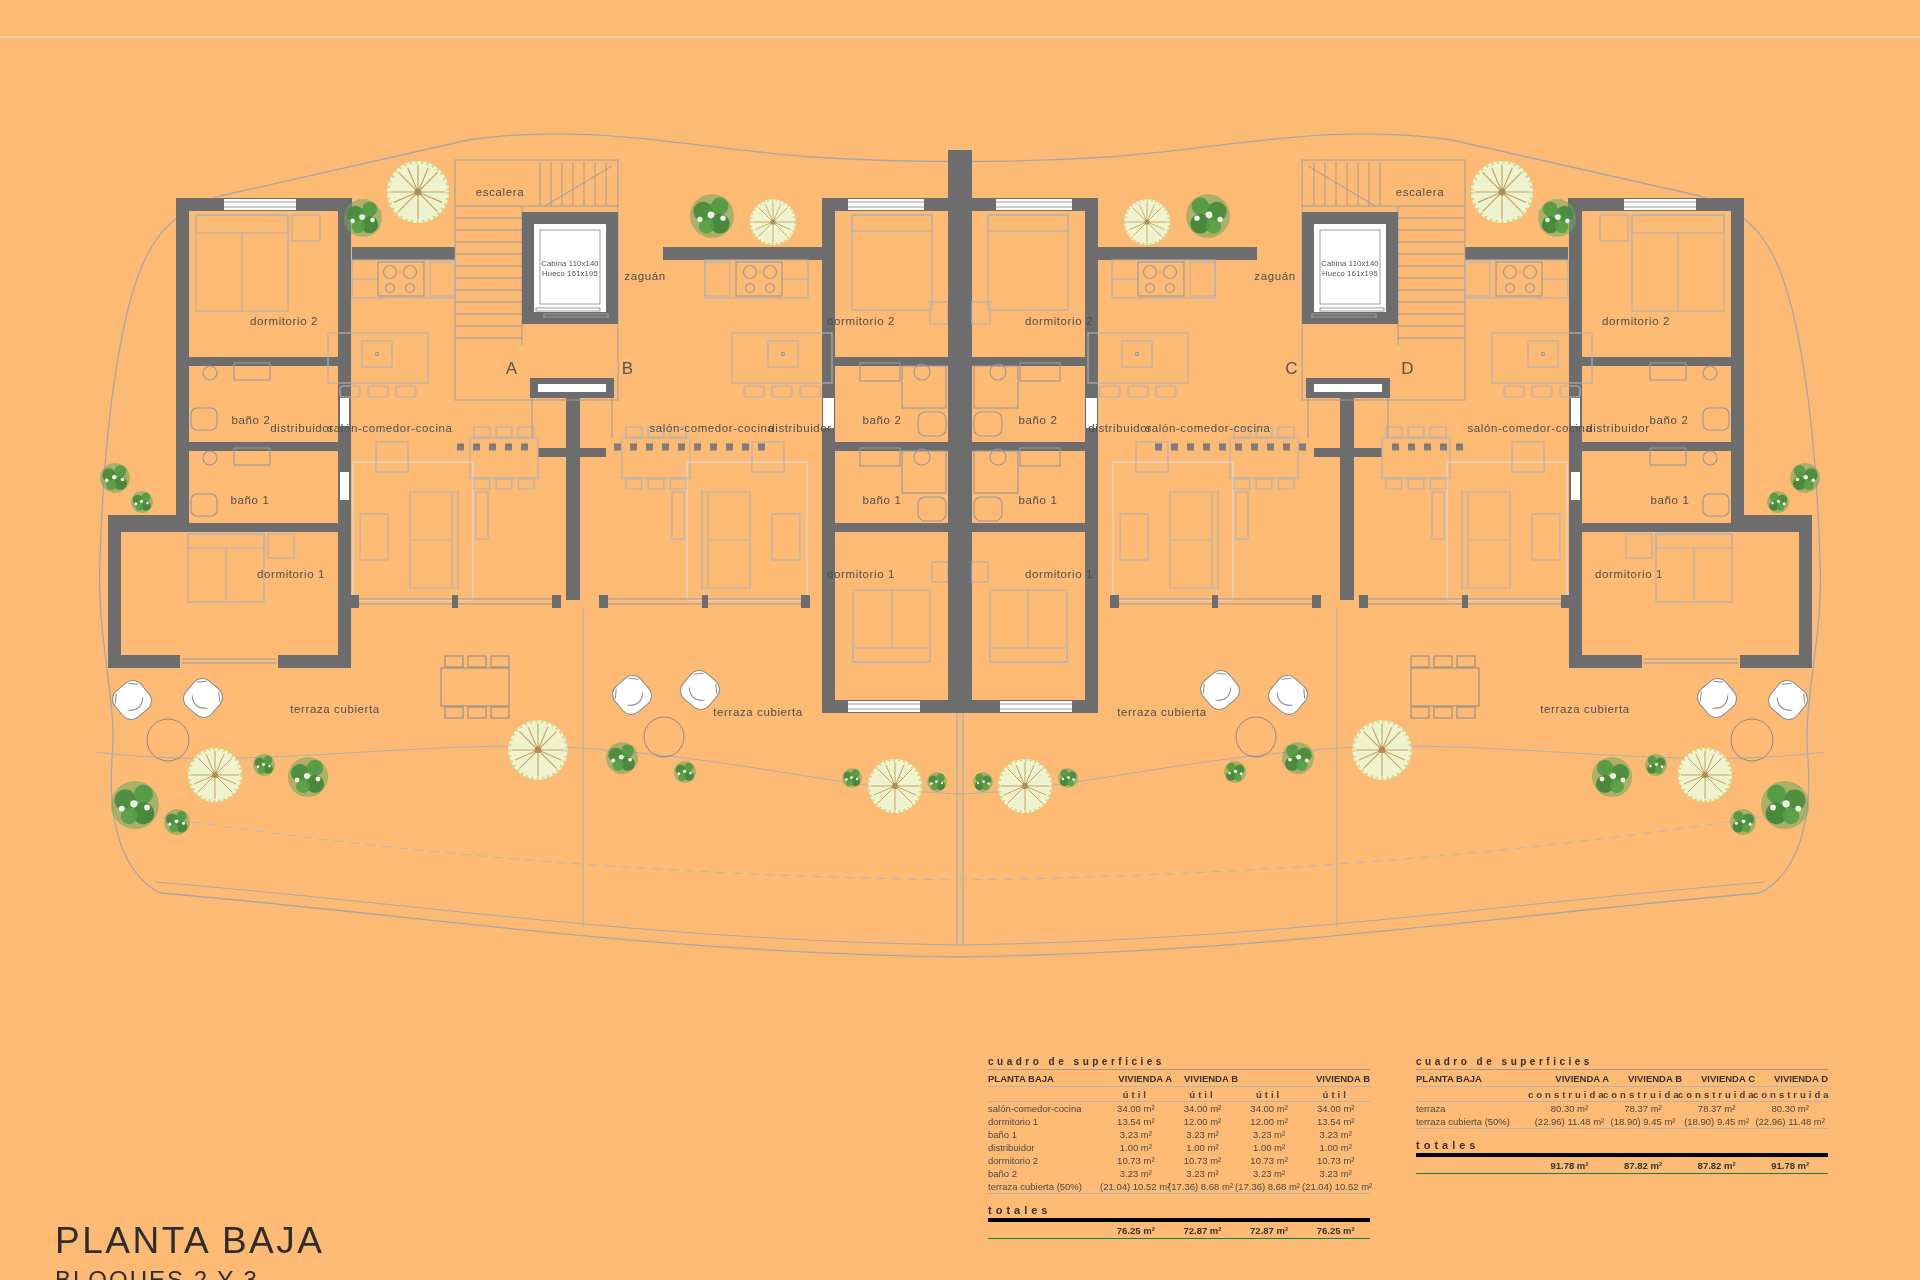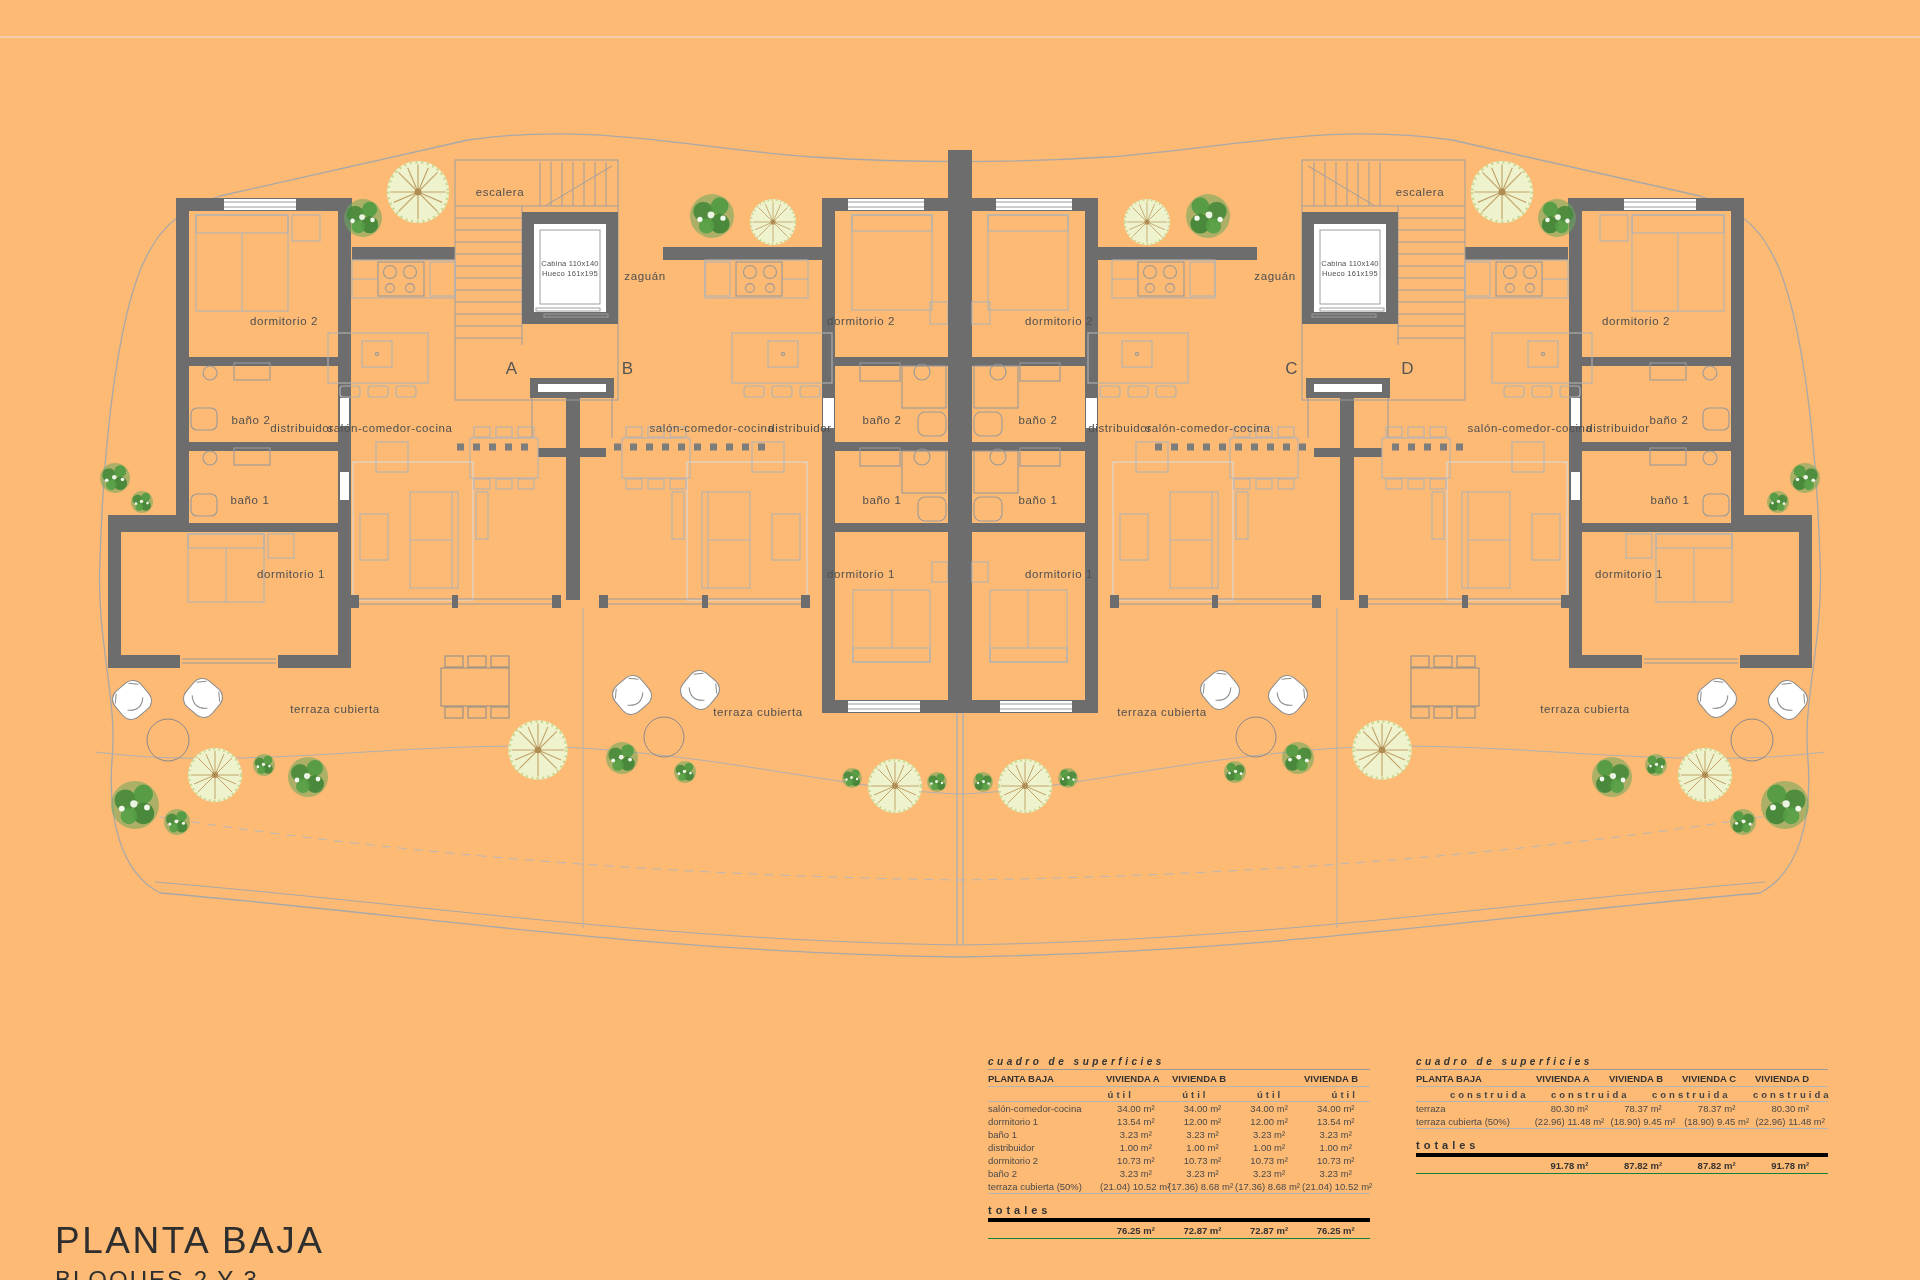--- a/index.html
+++ b/index.html
@@ -6,29 +6,29 @@
   #stage{position:relative;width:1920px;height:1280px;background:#fdba74;overflow:hidden;
          font-family:"Liberation Sans",sans-serif;}
   #plan-svg{position:absolute;left:0;top:0;}
   
   .lbl{font-family:"Liberation Sans",sans-serif;font-size:11.5px;fill:#4f4f4f;letter-spacing:.6px;}
   .lbl-sm{font-family:"Liberation Sans",sans-serif;font-size:7.6px;fill:#4f4f4f;letter-spacing:.2px;}
   .unit-letter{font-family:"Liberation Sans",sans-serif;font-size:17px;fill:#555;letter-spacing:1px;}
   
   .stable{position:absolute;font-size:9.5px;color:#4a4a4a;}
   .stitle{font-weight:bold;color:#333;letter-spacing:3.5px;font-size:10px;border-bottom:1px solid #9a9a9a;
-          padding-bottom:2px;margin-bottom:1px;white-space:nowrap;font-style:italic;}
+          padding-bottom:2px;margin-bottom:1px;white-space:nowrap;}
   .srow{display:flex;align-items:center;height:13px;}
   .shead{font-weight:bold;color:#333;border-bottom:1px solid #b5b5b5;height:15px;}
-  .ssub{border-bottom:1px solid #b5b5b5;height:14px;font-weight:bold;color:#444;gap:26px;}
+  .ssub{border-bottom:1px solid #b5b5b5;height:14px;font-weight:bold;color:#444;}
   .ssub .c{letter-spacing:3px;text-align:center;}
   .lastrow{border-bottom:1px solid #b5b5b5;}
   .c0{text-align:left;white-space:nowrap;}
   .c{text-align:center;padding-right:2px;white-space:nowrap;}
-  .shead .c{text-align:left;padding-right:0;}
+  .shead .c{text-align:right;padding-right:0;}
   .t-left .c0{width:118px;} .t-left .c{width:66px;}
   .t-right .c0{width:120px;} .t-right .c{width:73px;}
   .stot-label{font-weight:bold;color:#333;letter-spacing:4px;font-size:11px;margin-top:10px;
               border-bottom:4px solid #000000;padding-bottom:2px;}
   .stotvals{font-weight:bold;color:#333;border-bottom:1px solid #15803d;height:16px;}
   
   #title-block{position:absolute;left:55px;top:1220px;color:#2e2e2e;}
   #main-title{font-size:37px;letter-spacing:2.5px;font-weight:400;}
   #sub-title{font-size:24px;letter-spacing:2px;font-weight:400;margin-top:4px;}
 </style>

